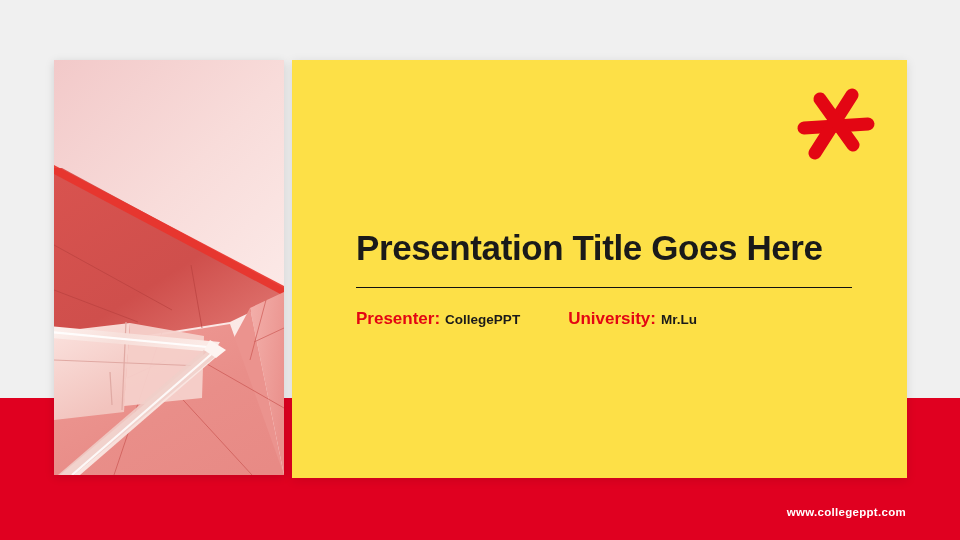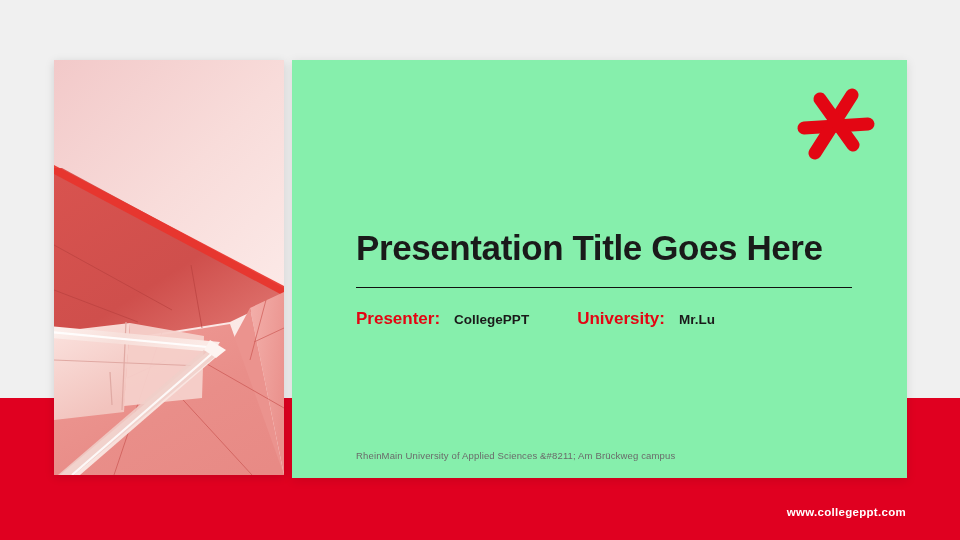--- a/index.html
+++ b/index.html
@@ -44,21 +44,21 @@
     white-space: nowrap;
   }
 
   
   .card {
     position: absolute;
     left: 292px;
     top: 60px;
     width: 615px;
     height: 418px;
-    background: #86efac;
+    background: #fde047;
     box-shadow: 0 2px 10px rgba(0,0,0,0.10);
   }
 
   
   .logo {
     position: absolute;
     right: 30px;
     top: 28px;
     width: 82px;
     height: 72px;
@@ -104,21 +104,21 @@
   .credit-group + .credit-group { margin-left: 48px; }
   .credit-label {
     color: #e30613;
     font-size: 17px;
     font-weight: bold;
   }
   .credit-value {
     color: #1a1a1a;
     font-size: 13.5px;
     font-weight: bold;
-    margin-left: 14px;
+    margin-left: 5px;
   }
 
   
   .caption {
     position: absolute;
     left: 64px;
     top: 390px;
     font-size: 9.5px;
     color: #6a6a6a;
     letter-spacing: 0.15px;
@@ -170,21 +170,20 @@
       <div class="credit-group">
         <span class="credit-label">Presenter:</span>
         <span class="credit-value">CollegePPT</span>
       </div>
       <div class="credit-group">
         <span class="credit-label">University:</span>
         <span class="credit-value">Mr.Lu</span>
       </div>
     </div>
 
-    <div class="caption">RheinMain University of Applied Sciences &amp;#8211; Am Brückweg campus</div>
 
   </div>
 
   <div class="photo">
     <svg viewBox="0 0 230 415" preserveAspectRatio="xMidYMid slice" xmlns="http://www.w3.org/2000/svg" aria-hidden="true">
       <defs>
         <linearGradient id="skyGrad" x1="0" y1="0" x2="0.55" y2="1">
           <stop offset="0%" stop-color="#f2c9c9"></stop>
           <stop offset="45%" stop-color="#f8dcda"></stop>
           <stop offset="100%" stop-color="#fdeeec"></stop>

